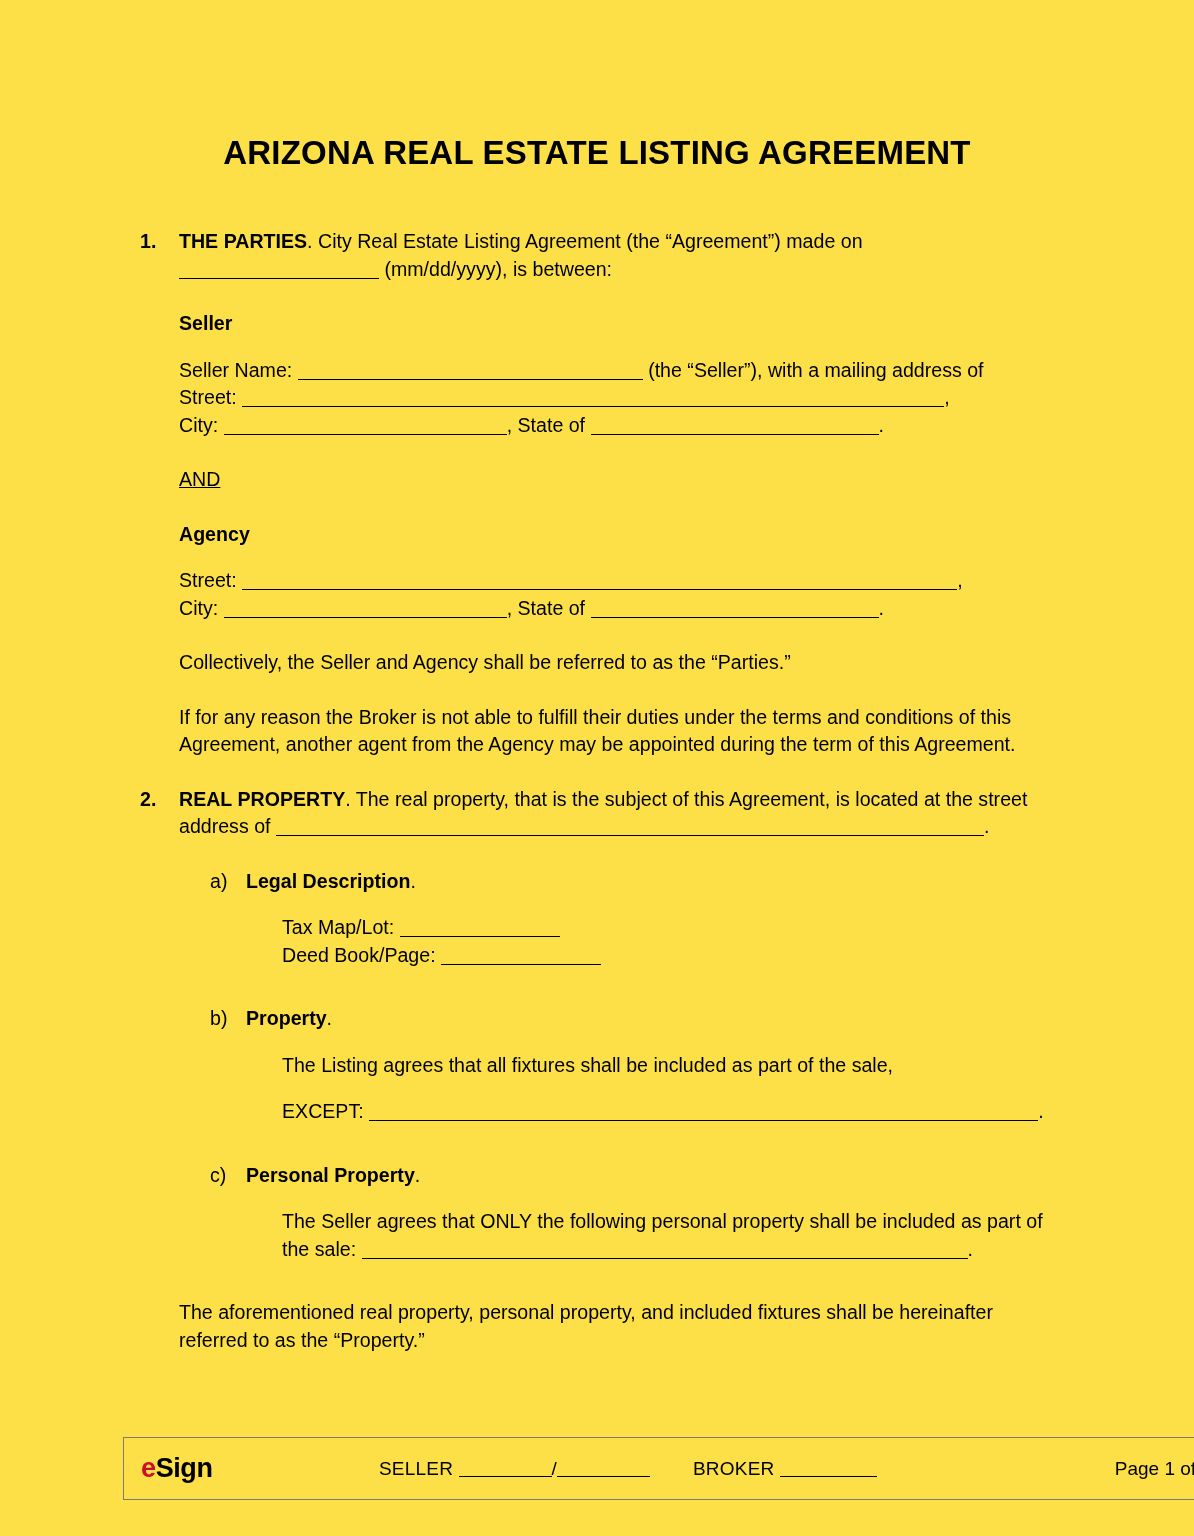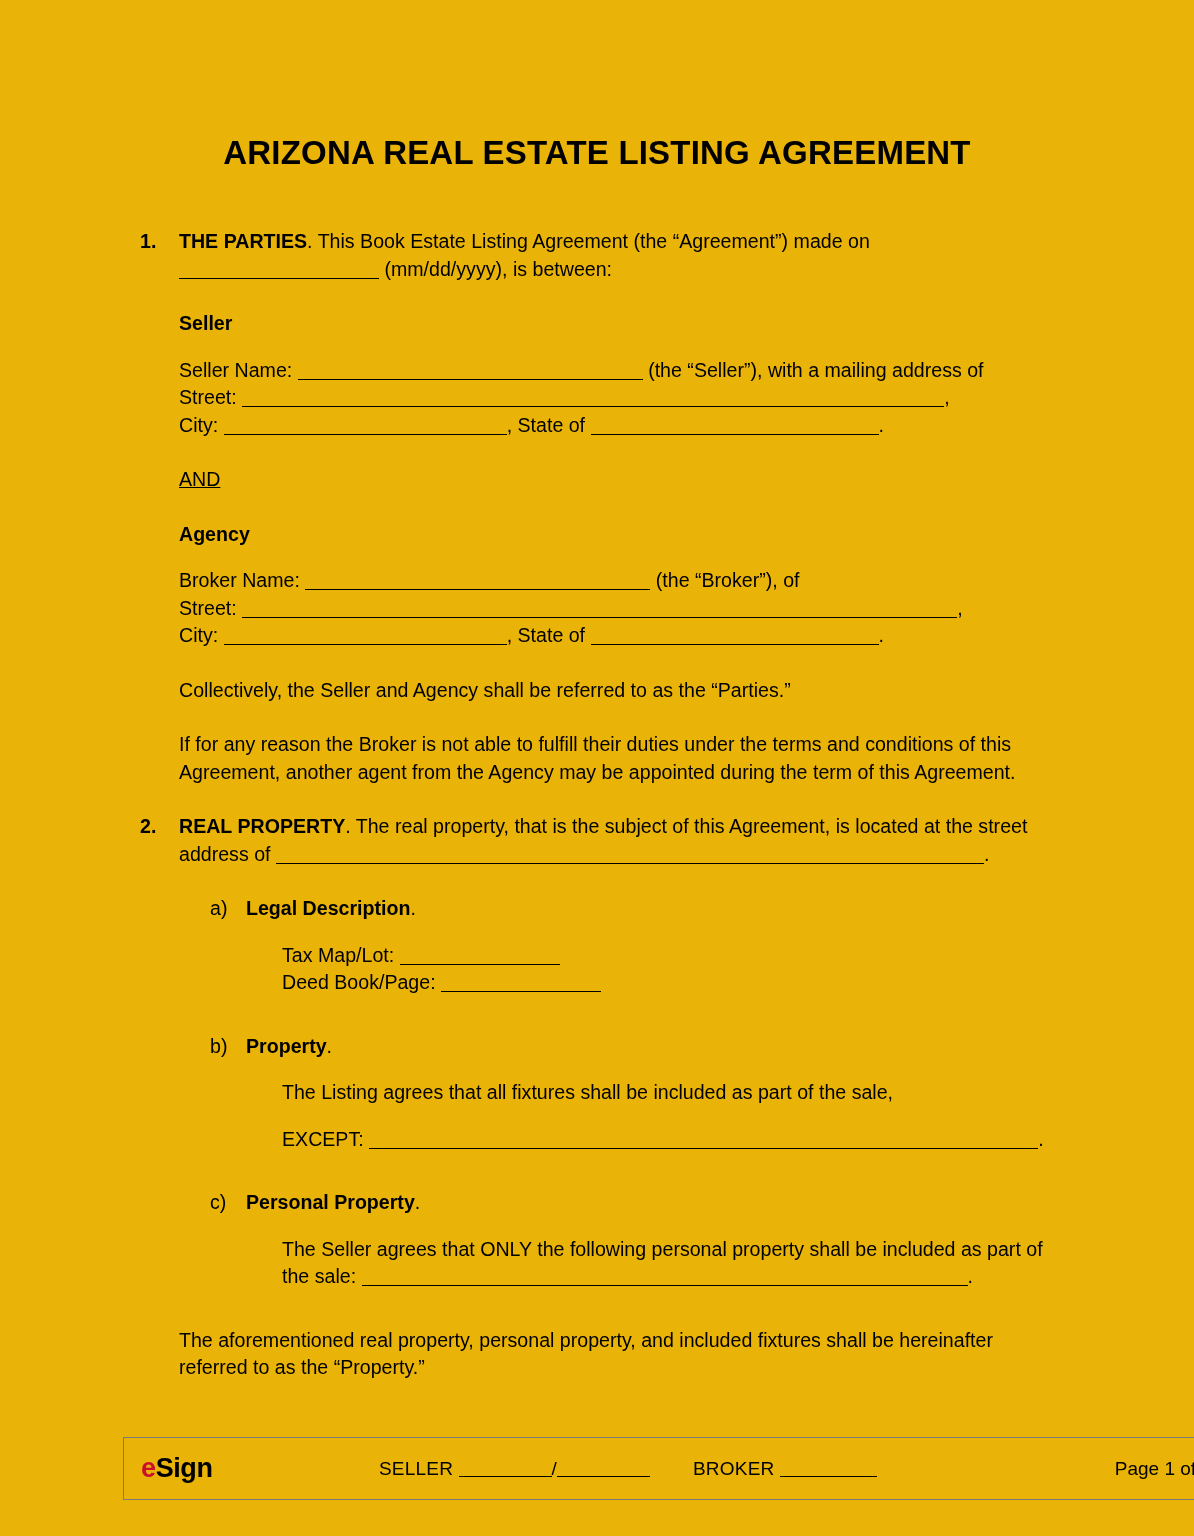--- a/index.html
+++ b/index.html
@@ -11,21 +11,21 @@
     width: 1194px;
     height: 1536px;
     font-family: "Liberation Sans", sans-serif;
     color: #000000;
     position: relative;
     overflow: hidden;
   }
   .page {
     position: absolute;
     inset: 0;
-    background: #eab308;
+    background: #fde047;
   }
 
   
   .doc-title {
     position: absolute;
     left: 0;
     right: 0;
     top: 134px;
     text-align: center;
     font-size: 33px;
@@ -157,21 +157,21 @@
 
 <div class="page">
 
   <div class="doc-title">ARIZONA REAL ESTATE LISTING AGREEMENT</div>
 
   <div class="body-wrap">
 
     <div class="clause">
       <div class="clause-num">1.</div>
       <div class="clause-body">
-        <b class="lbl">THE PARTIES</b><span>. This Book Estate Listing Agreement (the “Agreement”) made on</span><br>
+        <b class="lbl">THE PARTIES</b><span>. City Real Estate Listing Agreement (the “Agreement”) made on</span><br>
         <span class="ln ln-date"></span>
         <span>(mm/dd/yyyy), is between:</span>
       </div>
     </div>
 
     <div class="spacer-md"></div>
 
     <div class="sub-block">
       <div class="hdr">Seller</div>
       <div class="spacer-sm"></div>
@@ -189,25 +189,20 @@
         <span class="ln ln-city"></span><span>, State of</span>
         <span class="ln ln-state"></span><span>.</span>
       </div>
 
       <div class="spacer-md"></div>
       <div><span class="and-line">AND</span></div>
       <div class="spacer-md"></div>
 
       <div class="hdr">Agency</div>
       <div class="spacer-sm"></div>
-      <div>
-        <span>Broker Name:</span>
-        <span class="ln ln-broker"></span>
-        <span>(the “Broker”), of</span>
-      </div>
       <div>
         <span>Street:</span>
         <span class="ln ln-addr2"></span><span>,</span>
       </div>
       <div>
         <span>City:</span>
         <span class="ln ln-city"></span><span>, State of</span>
         <span class="ln ln-state"></span><span>.</span>
       </div>
 

